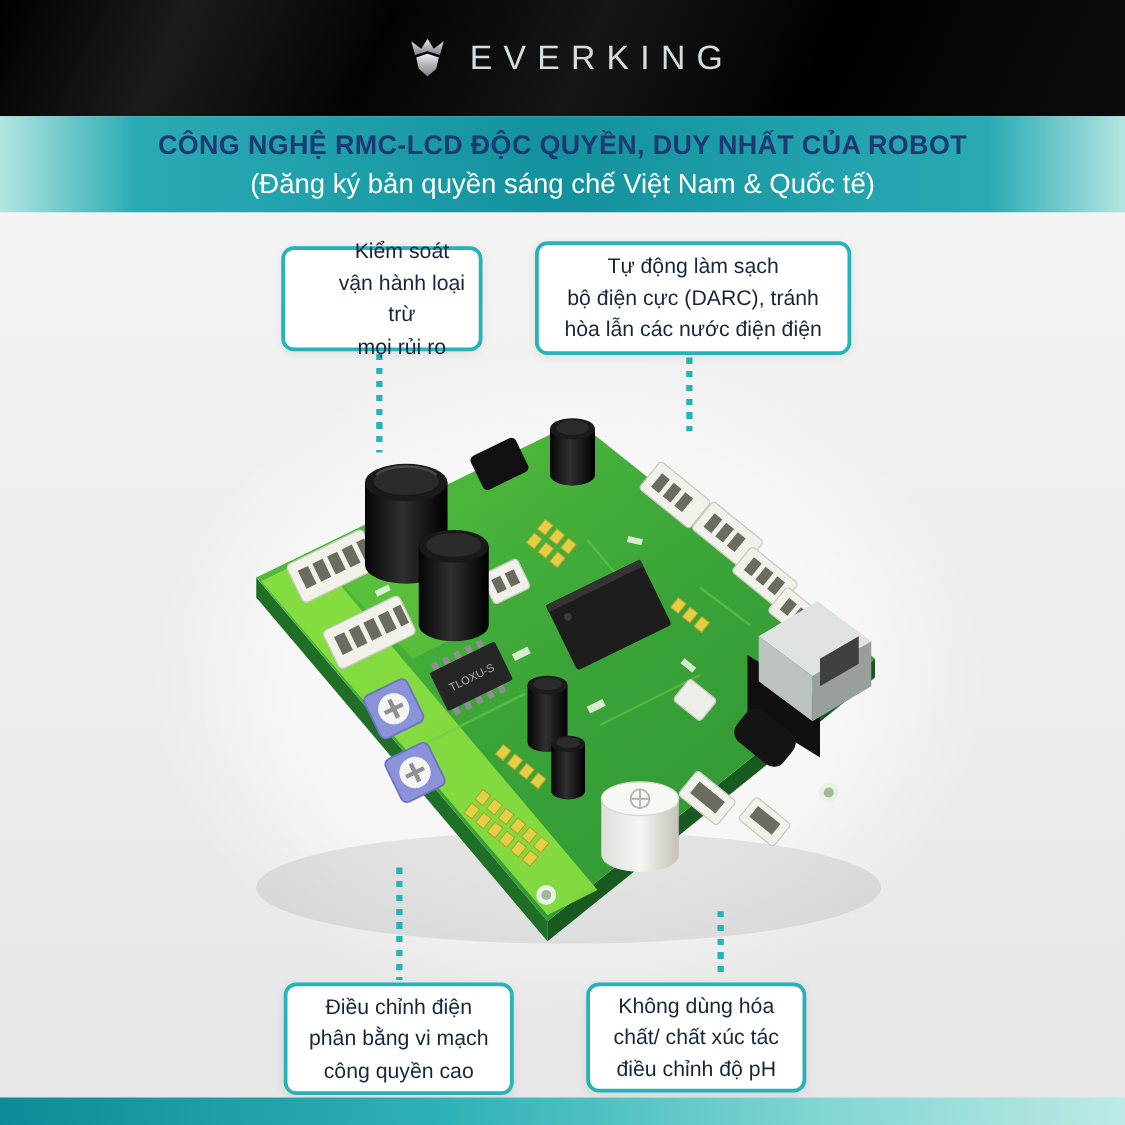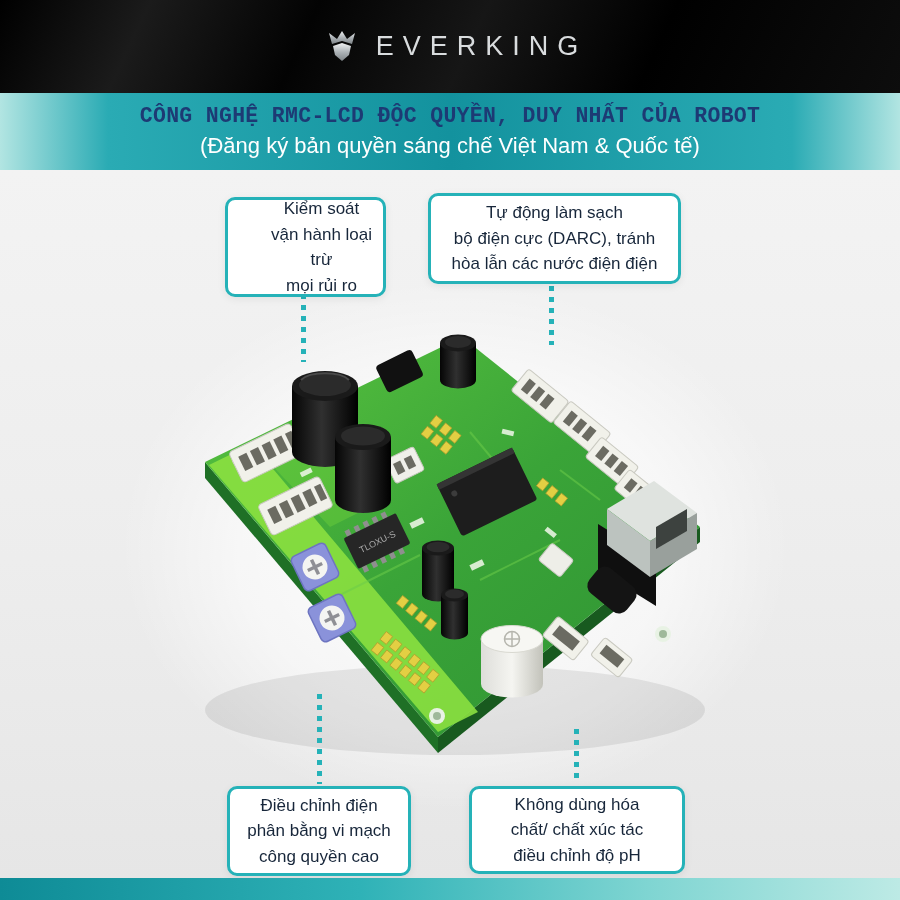--- a/index.html
+++ b/index.html
@@ -20,43 +20,43 @@
     color:#d9dcde; font-size:27px; font-weight:500;
     letter-spacing:9px; margin-right:-9px;
   }
 
   
   .banner {
     position:absolute; left:0; top:93px; width:900px; height:77px;
     background:linear-gradient(90deg,#b2e5e2 0%, #2aabb4 12%, #13929e 50%, #2aabb4 88%, #b2e5e2 100%);
     display:flex; flex-direction:column; align-items:center; justify-content:center; gap:5px;
   }
-  .banner-title { color:#1d3a74; font-size:21.5px; font-weight:700; letter-spacing:.3px;font-family:Liberation Mono, monospace; }
+  .banner-title { color:#1d3a74; font-size:21.5px; font-weight:700; letter-spacing:.3px; }
   .banner-subtitle { color:#ffffff; font-size:22px; font-weight:400; }
 
   
   .content {
     position:absolute; left:0; top:170px; width:900px; height:708px;
     background:linear-gradient(180deg,#f3f3f3 0%, #ededed 55%, #e6e6e6 100%);
   }
   .board-svg { position:absolute; left:0; top:0; width:900px; height:900px; pointer-events:none; }
 
   
   .callout {
     position:absolute; background:#ffffff;
     border:3px solid #25b2b8; border-radius:10px;
     display:flex; align-items:center; justify-content:center; text-align:center;
     box-shadow:0 2px 8px rgba(0,0,0,.07);
     padding:6px 8px;
   }
   .callout-text { white-space:pre-line; color:#17263a; font-size:17px; font-weight:500; line-height:1.5; }
-  .callout-tl { left:225px; top:197px; width:161px; height:100px;padding-left:40px; }
+  .callout-tl { left:225px; top:197px; width:161px; height:84px;padding-left:40px; }
   .callout-tr { left:428px; top:193px; width:253px; height:91px; }
   .callout-bl { left:227px; top:786px; width:184px; height:90px; }
-  .callout-br { left:469px; top:786px; width:216px; height:88px; }
+  .callout-br { left:469px; top:786px; width:176px; height:88px; }
 
   
   .dotted {
     position:absolute; width:5px;
     background-image:repeating-linear-gradient(180deg,#25b2b8 0 5px, transparent 5px 11px);
   }
   .dot-tl { left:301px; top:283px; height:79px; }
   .dot-tr { left:549px; top:286px; height:59px; }
   .dot-bl { left:317px; top:694px; height:90px; }
   .dot-br { left:574px; top:729px; height:55px; }

